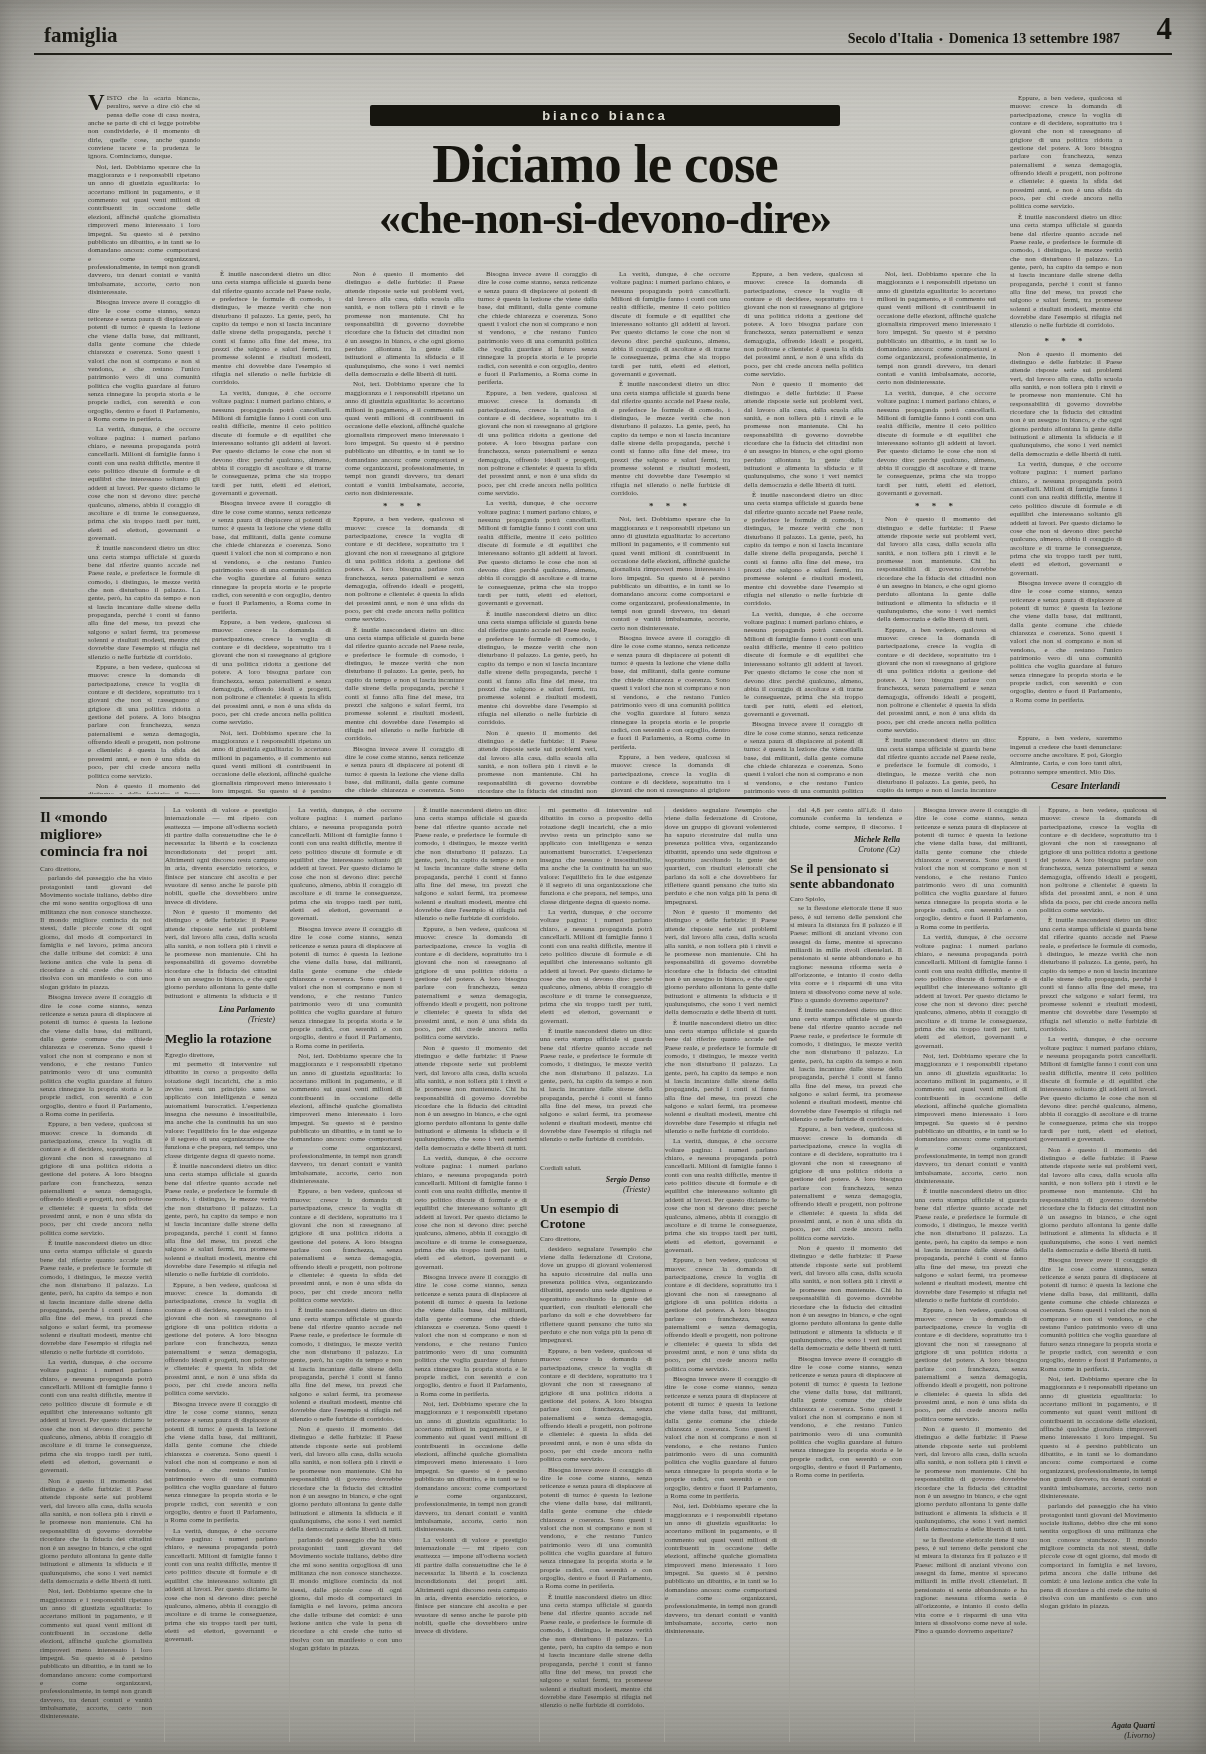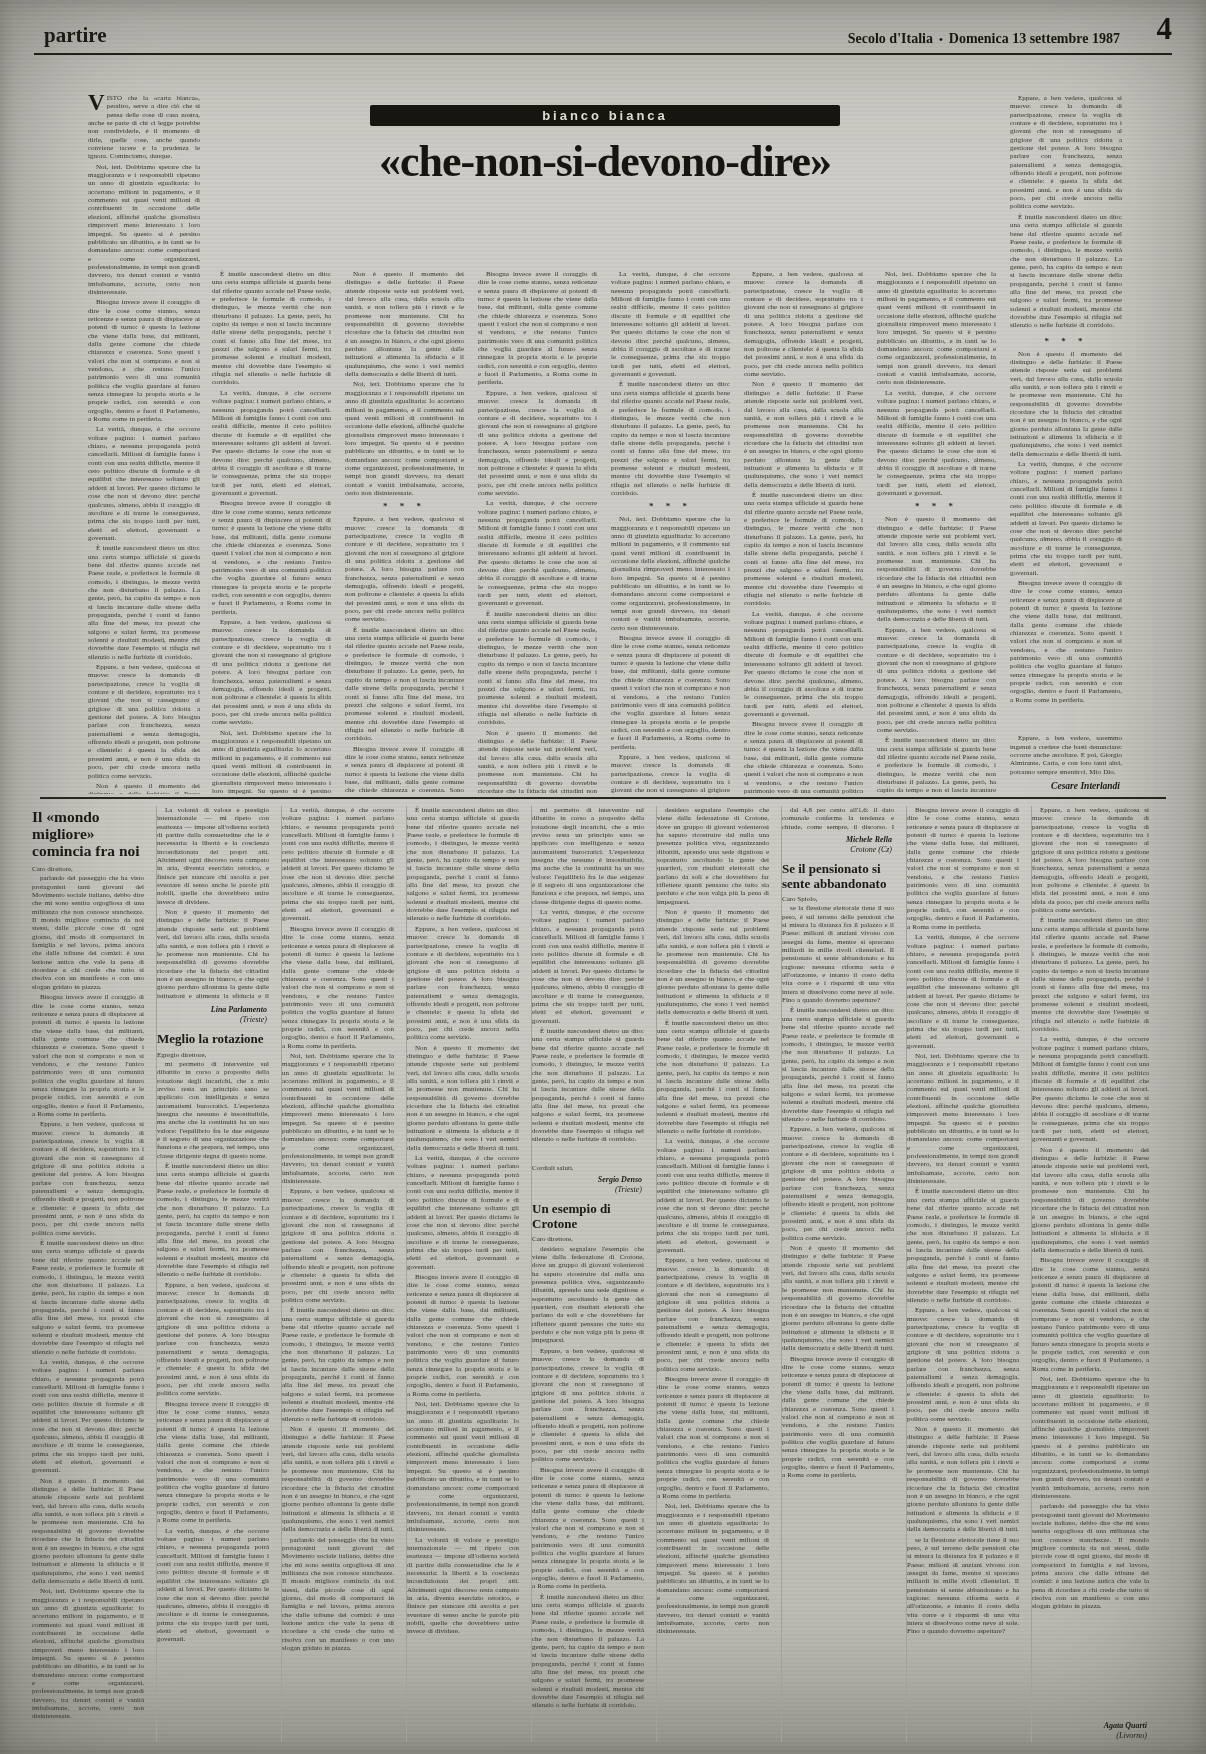--- a/index.html
+++ b/index.html
@@ -35,42 +35,42 @@
   .kicker span{color:#dddcd2;font:bold 13px "Liberation Sans",sans-serif;letter-spacing:3px;}
   .hl{text-align:center;font-weight:bold;color:#16150f;}
   .hl1{font-size:55px;line-height:57px;letter-spacing:-1px;}
   .hl2{font-size:44px;line-height:54px;letter-spacing:-1px;}
   .ccols{position:absolute;left:0;top:176px;height:524px;display:flex;gap:14px;}
   .ccol{width:119px;height:524px;overflow:hidden;}
   .byline{font:bold italic 9.5px/11px "Liberation Serif",serif;text-align:right;color:#1b1a14;padding:3px 2px 2px 0;}
 
   
   .middivider{position:absolute;left:40px;right:40px;top:797px;height:2px;background:#26251e;}
-  .letters{position:absolute;left:32px;top:806px;width:1126px;height:936px;display:flex;}
+  .letters{position:absolute;left:40px;top:806px;width:1126px;height:936px;display:flex;}
   .lcol{width:125px;padding-right:12px;border-right:1px solid #a3a29a;overflow:hidden;position:relative;}
   .lcol:last-child{border-right:none;padding-right:2px;width:119px;display:flex;flex-direction:column;}
   .lcol:last-child .grow{flex:1;min-height:0;overflow:hidden;}
   .lh1{font:bold 15.5px/17px "Liberation Serif",serif;color:#1b1a14;margin:2px 0 6px;}
   .lh2{font:bold 13px/14.5px "Liberation Serif",serif;color:#1b1a14;margin:8px 0 4px;}
   .salut{font-size:7px;line-height:8.35px;margin-bottom:1px;color:#34332b;}
   .closingline{font-size:7px;line-height:8.35px;color:#34332b;}
   .sig{text-align:right;font-style:italic;font-size:8px;line-height:9.5px;color:#1d1c16;margin:3px 2px 2px 0;}
   .sig .nm{font-weight:bold;display:block;}
   .sig .pl{display:block;}
   .fh196{height:196px;overflow:hidden;}
   .fh358{height:358px;overflow:hidden;}
   .fh26{height:26px;overflow:hidden;}
 </style>
 </head>
 <body>
 
 <div class="sheet">
   <div class="scan"></div>
 
-  <div class="section-label">partire</div>
+  <div class="section-label">famiglia</div>
   <div class="mast">
     <span>Secolo d'Italia</span><span class="dot">•</span><span>Domenica 13 settembre 1987</span>
   </div>
   <div class="pagenum">4</div>
   <div class="toprule"></div>
 
   <section class="main">
 
     <div class="mcol mcol-left">
       <p class="bt op"><span class="dropcap">V</span><span>ISTO che la «carta bianca», peraltro, serve a dire ciò che si pensa delle cose di casa nostra, anche se parte di chi ci legge potrebbe non condividerle, è il momento di dirle, quelle cose, anche quando conviene tacere e la prudenza le ignora. Cominciamo, dunque.</span></p>
@@ -81,20 +81,21 @@
           <p class="bt">È inutile nascondersi dietro un dito: una certa stampa ufficiale si guarda bene dal riferire quanto accade nel Paese reale, e preferisce le formule di comodo, i distinguo, le mezze verità che non disturbano il palazzo. La gente, però, ha capito da tempo e non si lascia incantare dalle sirene della propaganda, perché i conti si fanno alla fine del mese, tra prezzi che salgono e salari fermi, tra promesse solenni e risultati modesti, mentre chi dovrebbe dare l'esempio si rifugia nel silenzio o nelle furbizie di corridoio.</p>
           <p class="bt">Eppure, a ben vedere, qualcosa si muove: cresce la domanda di partecipazione, cresce la voglia di contare e di decidere, soprattutto tra i giovani che non si rassegnano al grigiore di una politica ridotta a gestione del potere. A loro bisogna parlare con franchezza, senza paternalismi e senza demagogia, offrendo ideali e progetti, non poltrone e clientele: è questa la sfida dei prossimi anni, e non è una sfida da poco, per chi crede ancora nella politica come servizio.</p>
           <p class="bt">Non è questo il momento dei distinguo e delle furbizie: il Paese attende risposte serie sui problemi veri, dal lavoro alla casa, dalla scuola alla sanità, e non tollera più i rinvii e le promesse non mantenute. Chi ha responsabilità di governo dovrebbe ricordare che la fiducia dei cittadini non è un assegno in bianco, e che ogni giorno perduto allontana la gente dalle istituzioni e alimenta la sfiducia e il qualunquismo, che sono i veri nemici della democrazia e delle libertà di tutti.</p>
         </div>
     </div>
 
     <div class="mcenter">
       <div class="kicker">
         <span>bianco bianca</span>
       </div>
+      <h1 class="hl hl1">Diciamo le cose</h1>
       <h1 class="hl hl2">«che-non-si-devono-dire»</h1>
 
       <div class="ccols">
         <div class="ccol">
           <div>
               <p class="bt">È inutile nascondersi dietro un dito: una certa stampa ufficiale si guarda bene dal riferire quanto accade nel Paese reale, e preferisce le formule di comodo, i distinguo, le mezze verità che non disturbano il palazzo. La gente, però, ha capito da tempo e non si lascia incantare dalle sirene della propaganda, perché i conti si fanno alla fine del mese, tra prezzi che salgono e salari fermi, tra promesse solenni e risultati modesti, mentre chi dovrebbe dare l'esempio si rifugia nel silenzio o nelle furbizie di corridoio.</p>
               <p class="bt">La verità, dunque, è che occorre voltare pagina: i numeri parlano chiaro, e nessuna propaganda potrà cancellarli. Milioni di famiglie fanno i conti con una realtà difficile, mentre il ceto politico discute di formule e di equilibri che interessano soltanto gli addetti ai lavori. Per questo diciamo le cose che non si devono dire: perché qualcuno, almeno, abbia il coraggio di ascoltare e di trarne le conseguenze, prima che sia troppo tardi per tutti, eletti ed elettori, governanti e governati.</p>
               <p class="bt">Bisogna invece avere il coraggio di dire le cose come stanno, senza reticenze e senza paura di dispiacere ai potenti di turno: è questa la lezione che viene dalla base, dai militanti, dalla gente comune che chiede chiarezza e coerenza. Sono questi i valori che non si comprano e non si vendono, e che restano l'unico patrimonio vero di una comunità politica che voglia guardare al futuro senza rinnegare la propria storia e le proprie radici, con serenità e con orgoglio, dentro e fuori il Parlamento, a Roma come in periferia.</p>
               <p class="bt">Eppure, a ben vedere, qualcosa si muove: cresce la domanda di partecipazione, cresce la voglia di contare e di decidere, soprattutto tra i giovani che non si rassegnano al grigiore di una politica ridotta a gestione del potere. A loro bisogna parlare con franchezza, senza paternalismi e senza demagogia, offrendo ideali e progetti, non poltrone e clientele: è questa la sfida dei prossimi anni, e non è una sfida da poco, per chi crede ancora nella politica come servizio.</p>
               <p class="bt">Noi, ieri. Dobbiamo sperare che la maggioranza e i responsabili ripetano un anno di giustizia egualitaria: lo accertano milioni in pagamento, e il commento sui quasi venti milioni di contribuenti in occasione delle elezioni, affinché qualche giornalista rimproveri meno interessato i loro impegni. Su questo si è persino pubblicato un dibattito, e in tanti se lo domandano ancora: come comportarsi e come organizzarsi, professionalmente, in tempi non grandi davvero, tra denari contati e vanità imbalsamate, accorte, certo non disinteressate.</p>

